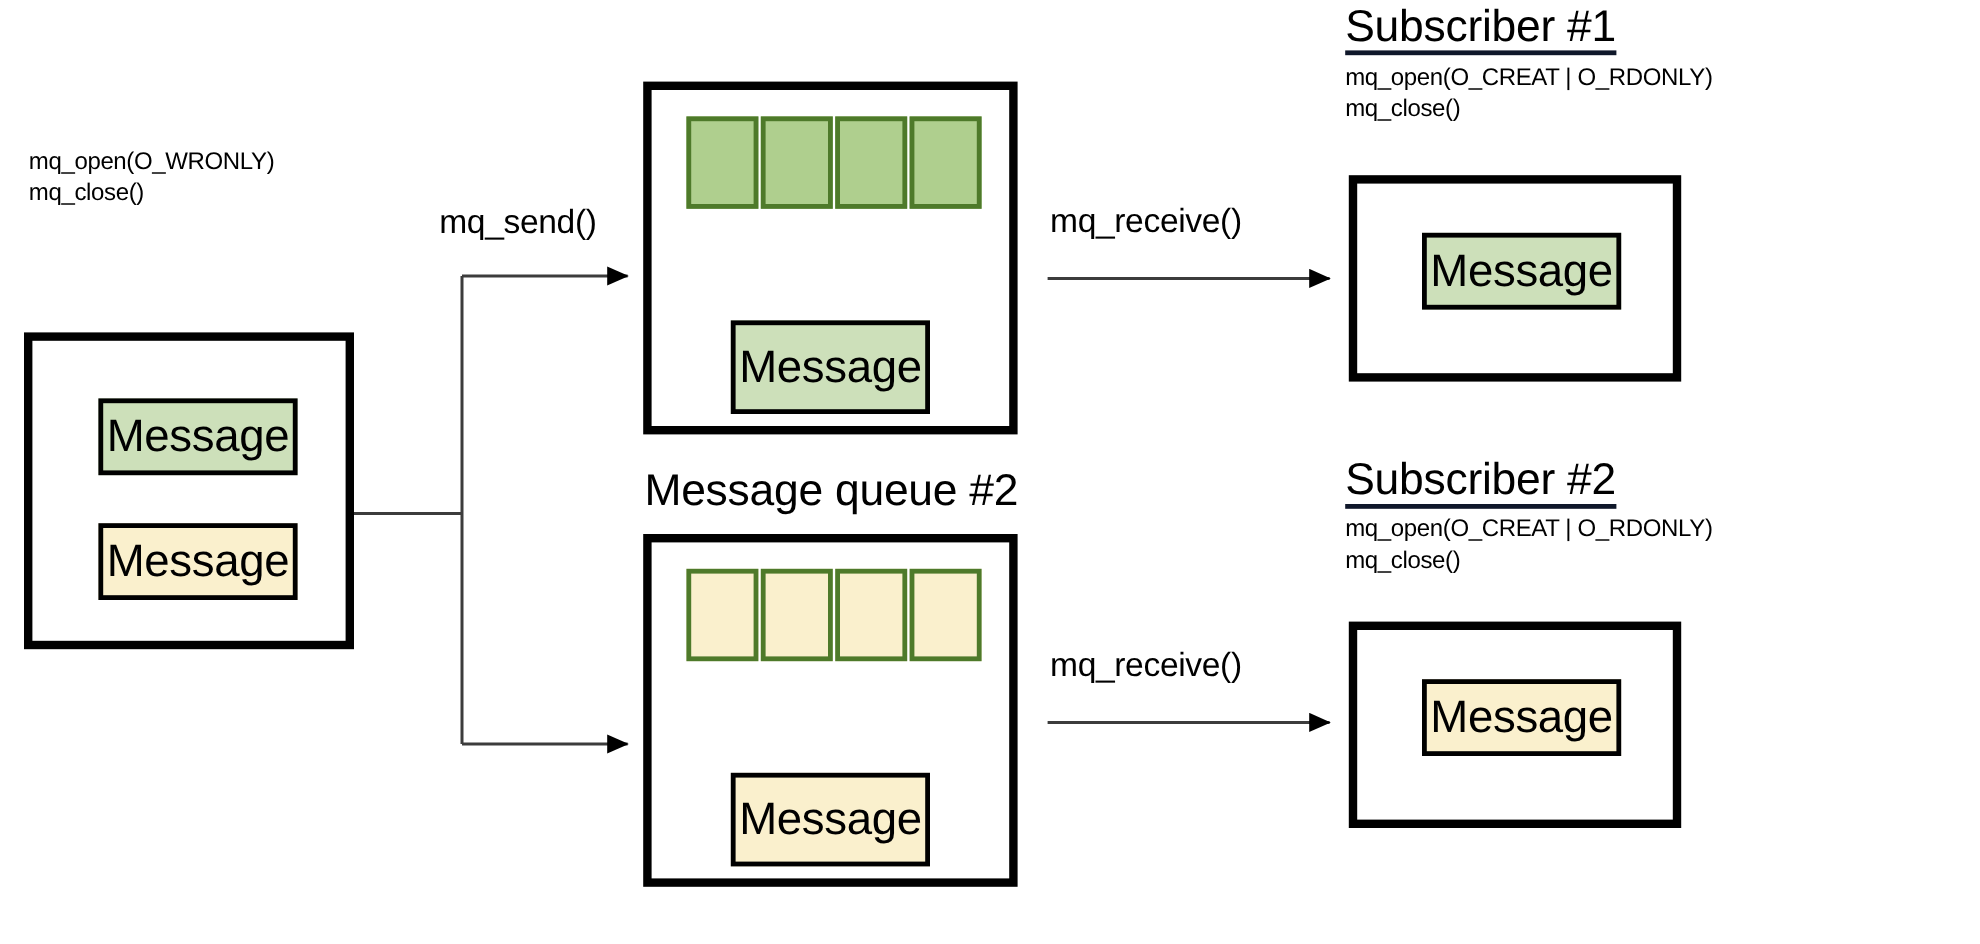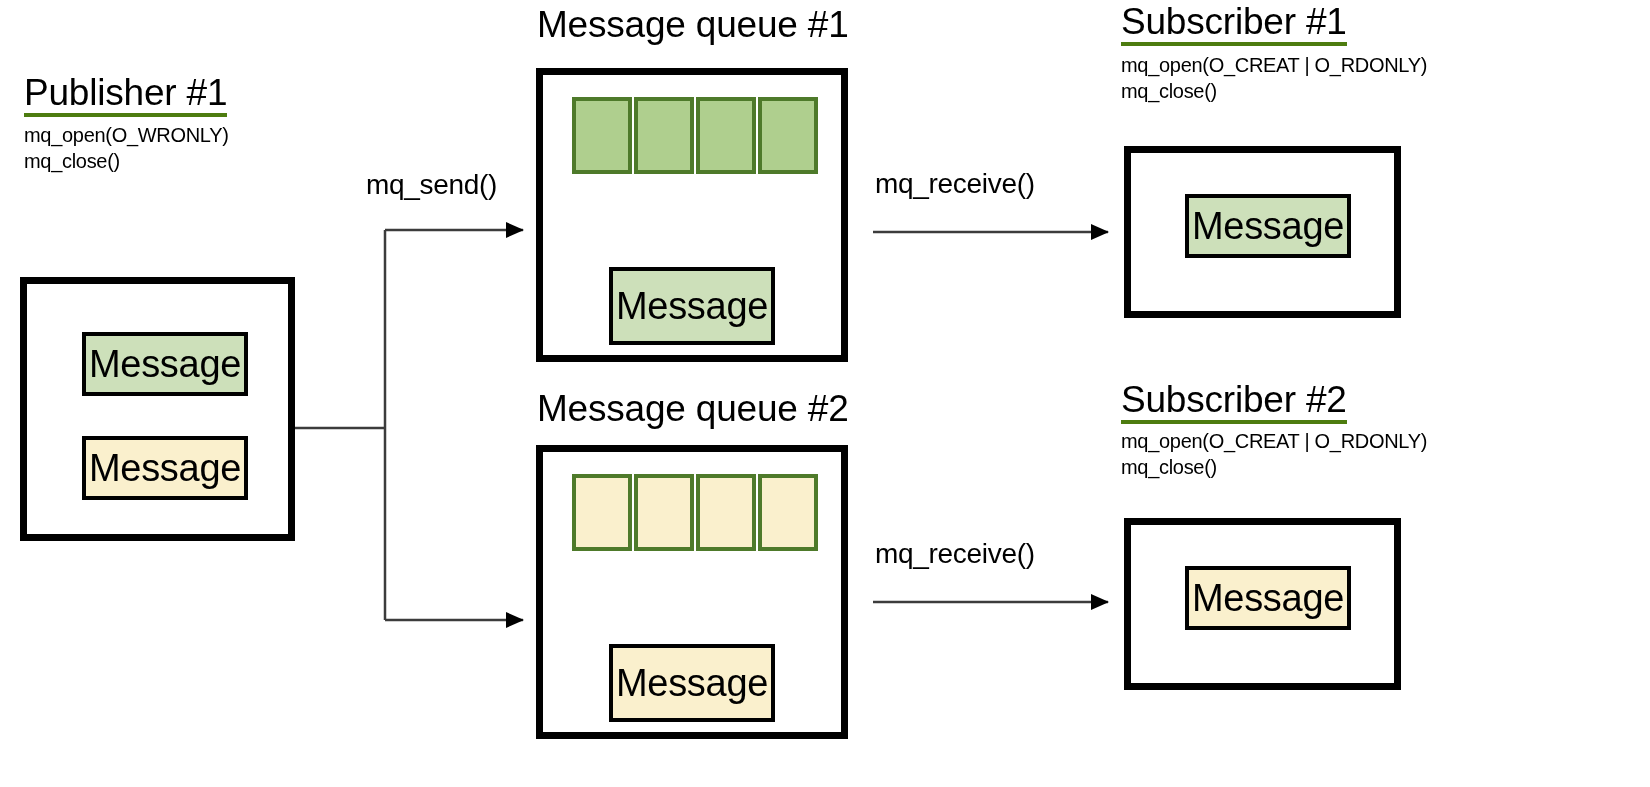--- a/index.html
+++ b/index.html
@@ -30,21 +30,21 @@
   .hdr {
     position: absolute;
     font-size: 37px;
     line-height: 1.03;
     font-weight: 400;
     white-space: nowrap;
     letter-spacing: -0.2px;
   }
   .hdr-underline {
     display: inline-block;
-    border-bottom: 4px solid #4d7c0f;
+    border-bottom: 4px solid #0f172a;
     padding-bottom: 1px;
   }
   .api {
     position: absolute;
     font-size: 20px;
     line-height: 1.30;
     font-weight: 400;
     white-space: nowrap;
     letter-spacing: -0.3px;
   }
@@ -125,40 +125,36 @@
       <path d="M573,163 L608,258" stroke="#333333" stroke-width="2.2" fill="none" marker-end="url(#arrowThin)"></path>
       <path d="M631,163 L768,257" stroke="#333333" stroke-width="2.2" fill="none" marker-end="url(#arrowThin)"></path>
     </g>
 
     <g>
       <path d="M575,540 L610,634" stroke="#333333" stroke-width="2.2" fill="none" marker-end="url(#arrowThin)"></path>
       <path d="M633,540 L770,633" stroke="#333333" stroke-width="2.2" fill="none" marker-end="url(#arrowThin)"></path>
     </g>
   </svg>
 
-  <div class="hdr" style="left:24px; top:74px;">
-    <span class="hdr-underline">Publisher #1</span>
-  </div>
   <div class="api" style="left:24px; top:122px;">
     <div>mq_open(O_WRONLY)</div>
     <div>mq_close()</div>
   </div>
 
   <div class="container-box" style="left:20px; top:277px; width:275px; height:264px;">
     <div class="msg green" style="left:55px; top:48px; width:166px; height:64px;">
       <span>Message</span>
     </div>
     <div class="msg yellow" style="left:55px; top:152px; width:166px; height:64px;">
       <span>Message</span>
     </div>
   </div>
 
   <div class="edge-label" style="left:366px; top:171px;">mq_send()</div>
 
-  <div class="qtitle" style="left:537px; top:6px;">Message queue #1</div>
 
   <div class="container-box" style="left:536px; top:68px; width:312px; height:294px;">
     <div class="slot green" style="left:29px; top:22px; width:60px; height:77px;"></div>
     <div class="slot green" style="left:91px; top:22px; width:60px; height:77px;"></div>
     <div class="slot green" style="left:153px; top:22px; width:60px; height:77px;"></div>
     <div class="slot green" style="left:215px; top:22px; width:60px; height:77px;"></div>
 
     <div class="msg green" style="left:66px; top:192px; width:166px; height:78px;">
       <span>Message</span>
     </div>

